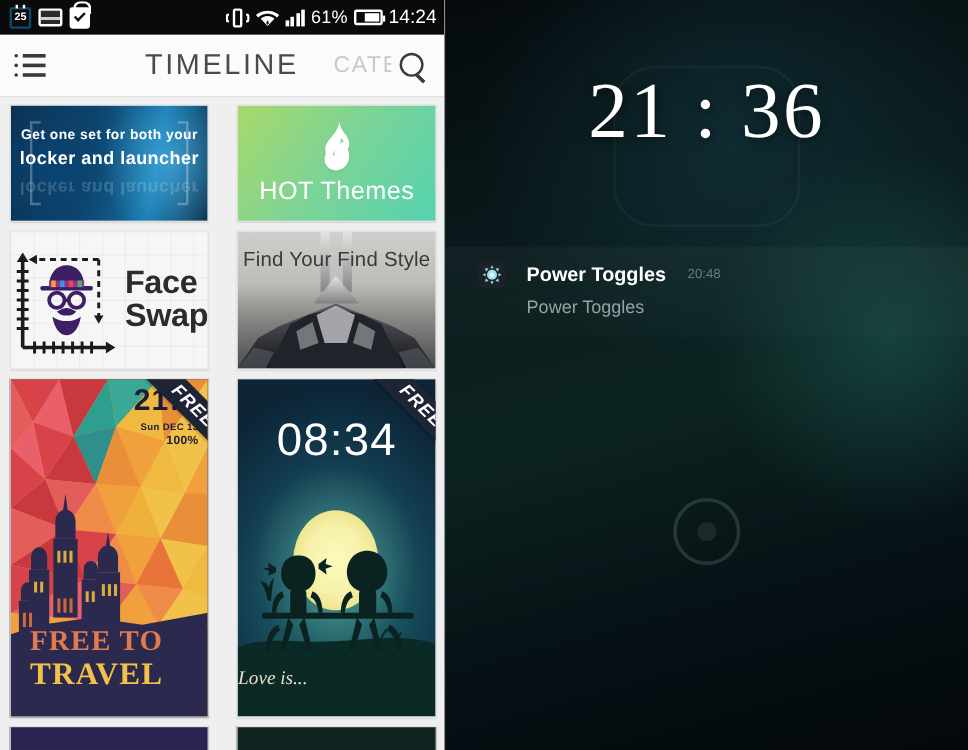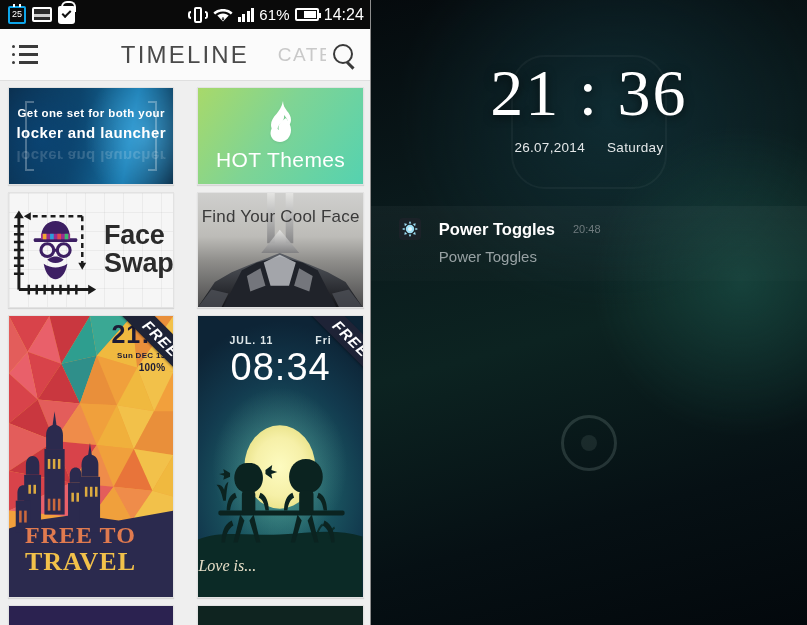--- a/index.html
+++ b/index.html
@@ -22,23 +22,23 @@
 
   
   .statusbar {
     height: 29px; background: #0a0a0a;
     display: flex; align-items: center;
     padding: 0 6px 0 8px; color: #fff;
   }
   .sb-left { display: flex; align-items: center; gap: 6px; }
   .sb-right { display: flex; align-items: center; gap: 5px; margin-left: auto; }
   .ic-cal {
-    width: 18px; height: 18px; border: 2px solid #0ea5e9; border-radius: 2px;
+    width: 18px; height: 18px; border: 2px solid #0c4a6e; border-radius: 2px;
     position: relative; display: flex; align-items: center; justify-content: center;
-    font-size: 9px; font-weight: normal; line-height: 1; color: #fff;
+    font-size: 9px; font-weight: bold; line-height: 1; color: #fff;
   }
   .ic-cal::before, .ic-cal::after {
     content: ""; position: absolute; top: -4px; width: 2px; height: 3px; background: #fff;
   }
   .ic-cal::before { left: 3px; } .ic-cal::after { right: 3px; }
   .ic-card {
     width: 20px; height: 15px; border: 2px solid #fff; border-radius: 2px;
     background: linear-gradient(#2a2a2a 0 45%, #cfcfcf 45% 70%, #2a2a2a 70% 100%);
   }
   .ic-bag {
@@ -392,21 +392,21 @@
               <path d="M25 42 c-5 0 -7 3 -9 3 c2 3 5 4 9 4 c4 0 7 -1 9 -4 c-2 0 -4 -3 -9 -3 z" fill="#3d1f63"></path>
               <path d="M12 50 c2 12 8 17 13 17 c5 0 11 -5 13 -17 c-4 3 -9 4 -13 4 c-4 0 -9 -1 -13 -4 z" fill="#3d1f63"></path>
             </g>
           </svg>
           <div class="face-label">
             <div>Face</div>
             <div>Swap</div>
           </div>
         </div>
         <div class="card c-cool">
-          <div class="cool-label">Find Your Cool Face</div>
+          <div class="cool-label">Find Your Find Style</div>
           <svg width="100%" height="100%" viewBox="0 0 195 118" preserveAspectRatio="none" style="position:absolute;inset:0">
             <defs>
               <linearGradient id="mg" x1="0" y1="0" x2="0" y2="1">
                 <stop offset="0" stop-color="#e8e8e6"></stop>
                   <stop offset="1" stop-color="#7e7e80"></stop>
               </linearGradient>
               <linearGradient id="mg2" x1="0" y1="0" x2="0" y2="1">
                 <stop offset="0" stop-color="#5b5f66"></stop>
                   <stop offset="1" stop-color="#141519"></stop>
               </linearGradient>
@@ -558,47 +558,39 @@
             <g fill="#0b2320">
               <path d="M128 144 c-12 0 -20 8 -20 18 c0 9 7 16 16 16 l8 0 c9 0 16 -7 16 -16 c0 -10 -8 -18 -20 -18 z"></path>
               <rect x="120" y="176" width="17" height="24" rx="4"></rect>
               <path d="M118 200 l-8 28 l5 0 l8 -22 z"></path>
               <path d="M135 200 l8 28 l-5 0 l-8 -22 z"></path>
               <path d="M112 178 c-7 2 -10 10 -10 18 l4 0 c1 -7 4 -12 8 -13 z"></path>
               <path d="M143 178 c7 2 10 10 10 18 l-4 0 c-1 -7 -4 -12 -8 -13 z"></path>
               <path d="M150 206 c10 4 12 14 12 22 l-4 0 c-1 -7 -4 -14 -10 -17 z"></path>
             </g>
           </svg>
-          <div class="love-date">
-            <span>JUL. 11</span>
-            <span>Fri</span>
-          </div>
           <div class="love-time">08:34</div>
           <div class="love-caption">Love is...</div>
           <div class="ribbon">
             <span>FREE</span>
           </div>
         </div>
       </div>
 
       <div class="card-row partial-row">
         <div class="card p1"></div>
         <div class="card p2"></div>
       </div>
 
     </div>
   </div>
 
   <div class="right-panel">
     <div class="ls-ghost"></div>
     <div class="ls-time">21 : 36</div>
-    <div class="ls-date">
-      <span>26.07,2014</span>
-      <span>Saturday</span>
-    </div>
 
     <div class="notif">
       <div class="notif-head">
         <div class="notif-icon">
           <svg width="16" height="16" viewBox="0 0 16 16">
             <g fill="#9fe0f5">
               <circle cx="8" cy="8" r="4.2"></circle>
               <path d="M8 0 l1.3 2.6 L6.7 2.6 Z M8 16 l1.3 -2.6 L6.7 13.4 Z M0 8 l2.6 -1.3 L2.6 9.3 Z M16 8 l-2.6 -1.3 L13.4 9.3 Z
                        M2.3 2.3 l2.9 .6 L2.9 5.2 Z M13.7 13.7 l-2.9 -.6 L13.1 10.8 Z
                        M13.7 2.3 l-.6 2.9 L10.8 2.9 Z M2.3 13.7 l.6 -2.9 L5.2 13.1 Z"></path>

